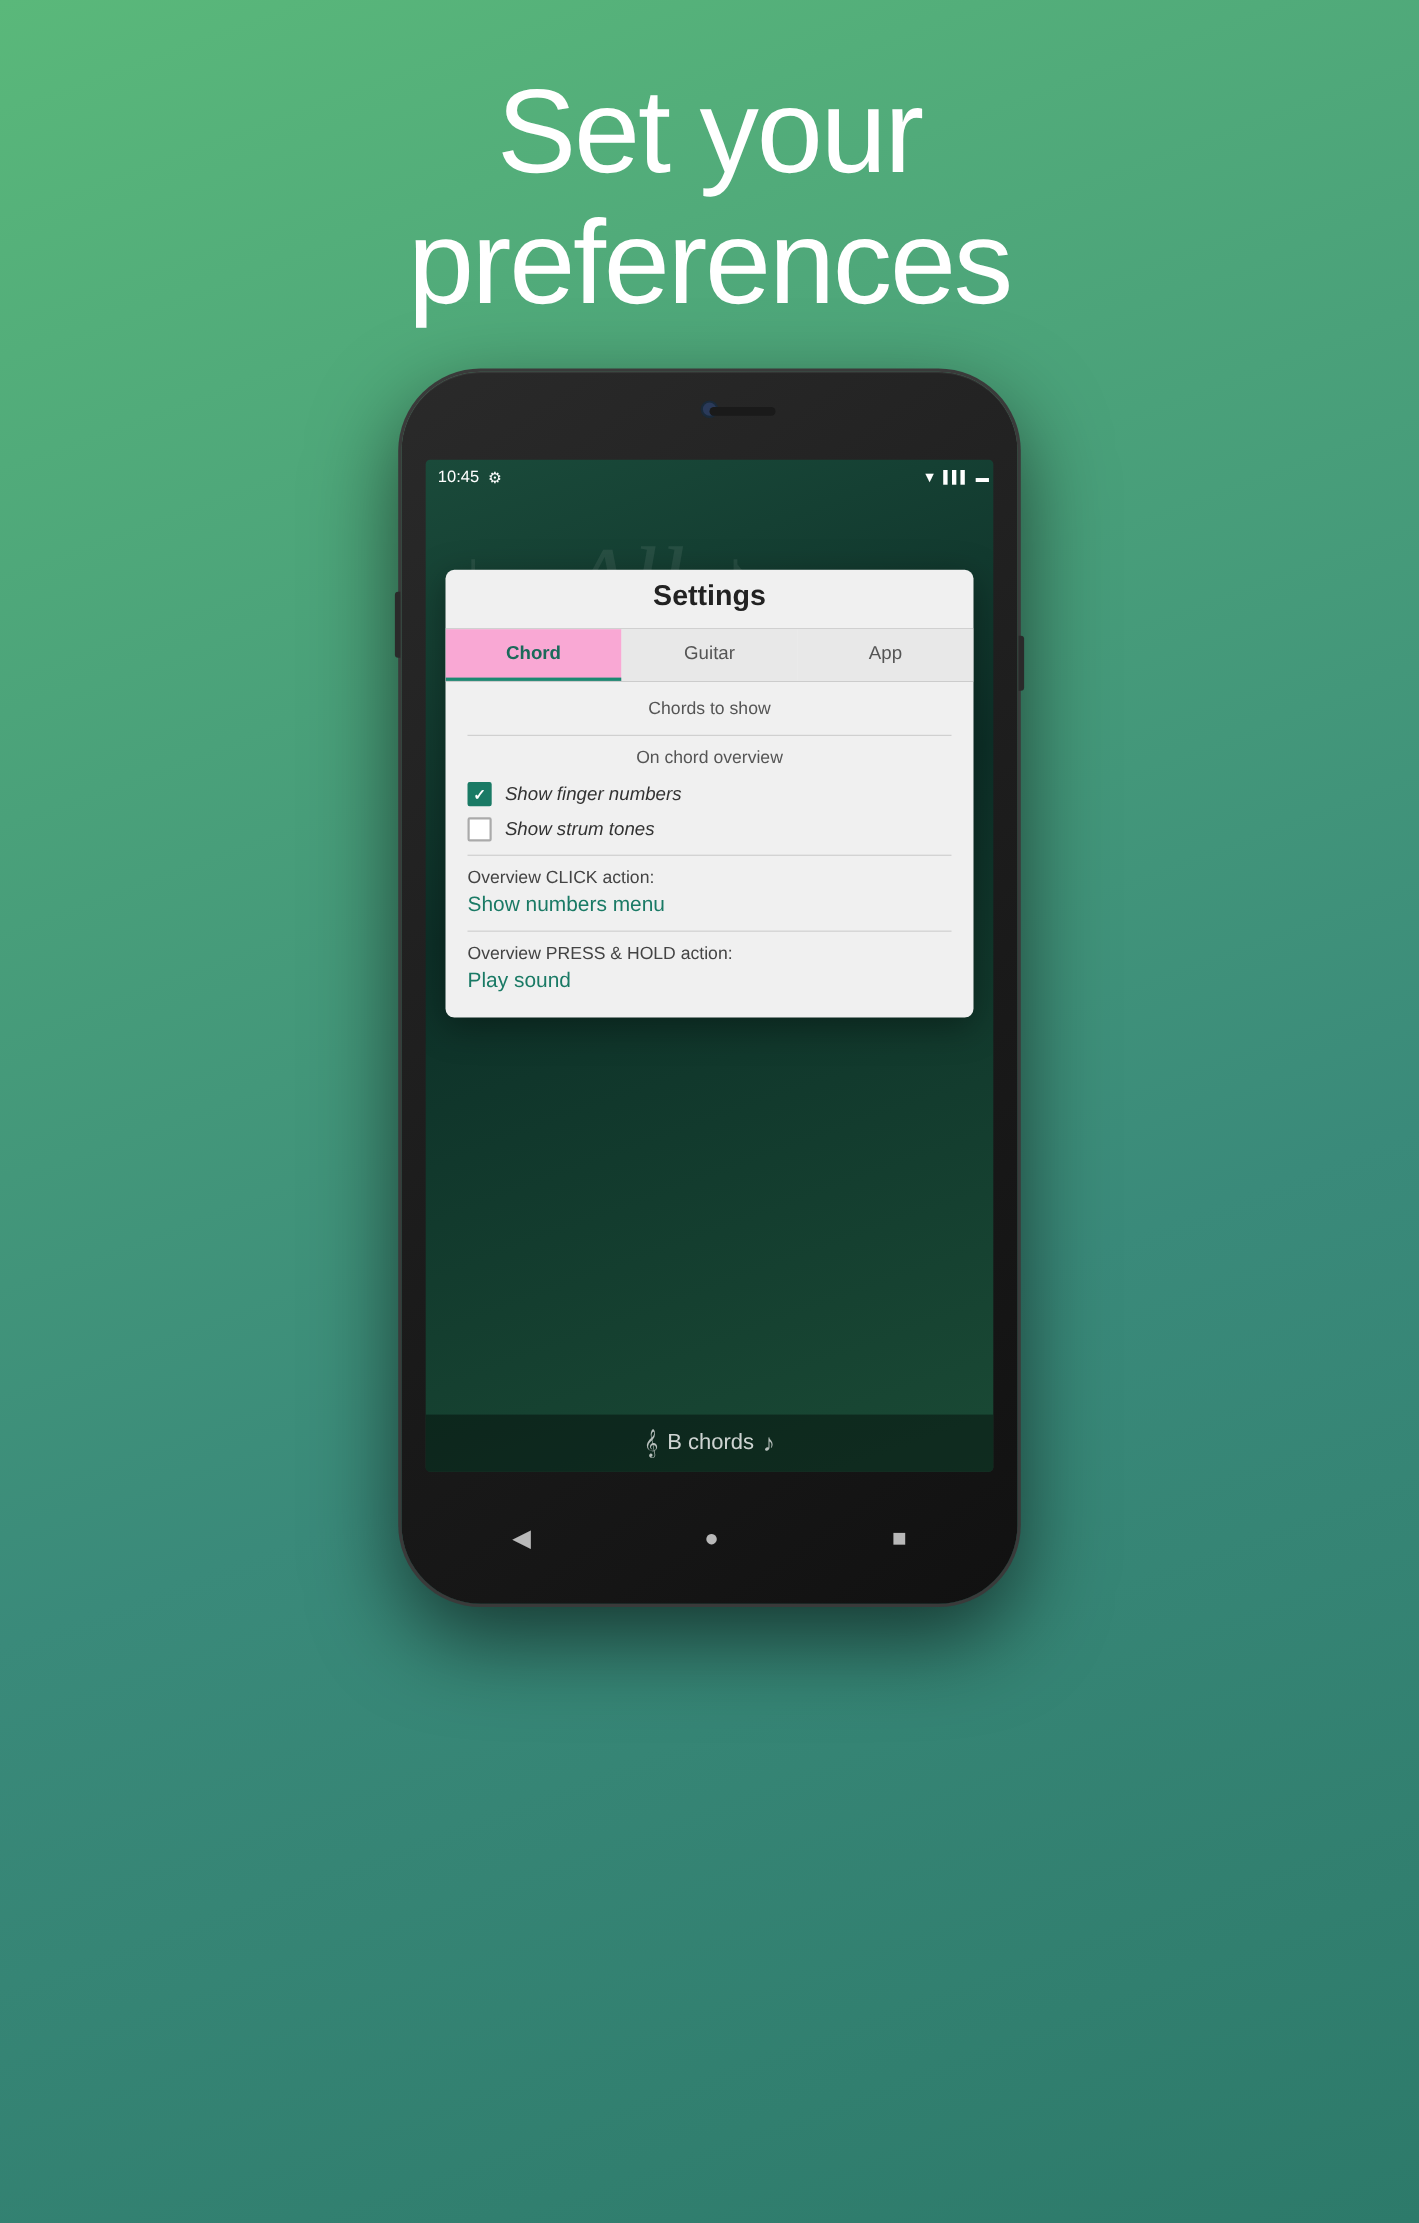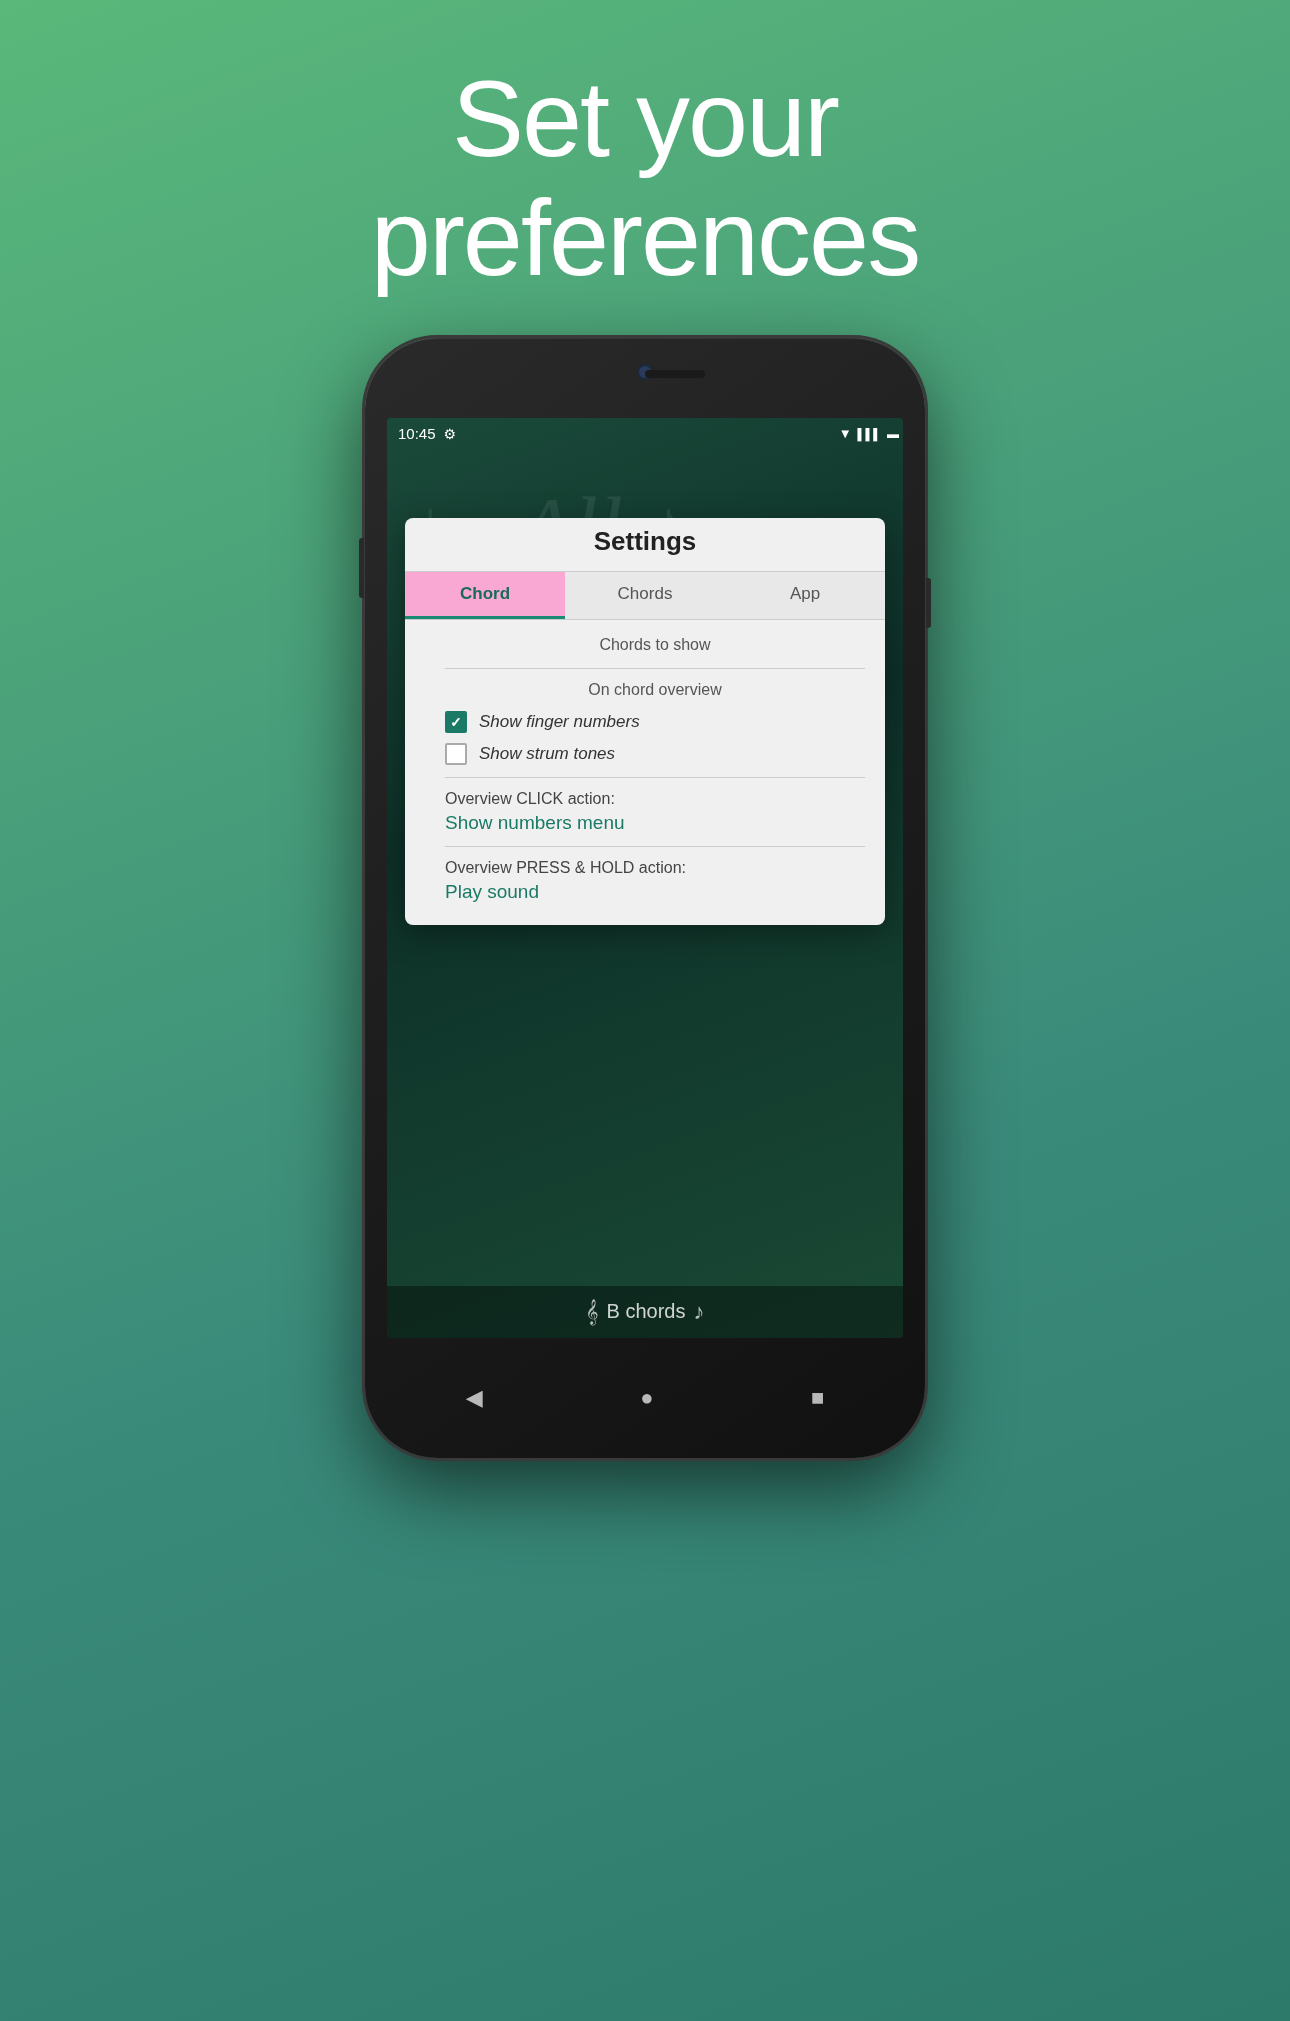--- a/index.html
+++ b/index.html
@@ -136,21 +136,20 @@
 
     .dialog-tab.active {
       background: #f9a8d4;
       color: #1a6a5a;
       font-weight: 600;
       border-bottom: 3px solid #1a8a72;
     }
 
     .dialog-body {
       padding: 16px 20px 22px;
-      margin-left: 20px;
     }
 
     .section-label {
       text-align: center;
       font-size: 16px;
       color: #555;
       margin-bottom: 14px;
     }
 
     .chord-options {
@@ -365,21 +364,21 @@
           <span style="font-size:11px;">▌▌▌</span>
           <span style="font-size:12px;">▬</span>
         </div>
       </div>
 
       <div class="settings-dialog">
         <div class="dialog-title">Settings</div>
 
         <div class="dialog-tabs">
           <div class="dialog-tab active">Chord</div>
-          <div class="dialog-tab">Chords</div>
+          <div class="dialog-tab">Guitar</div>
           <div class="dialog-tab">App</div>
         </div>
 
         <div class="dialog-body">
           <div class="section-label">Chords to show</div>
 
 
           <hr class="divider">
 
           <div class="overview-section-title">On chord overview</div>

